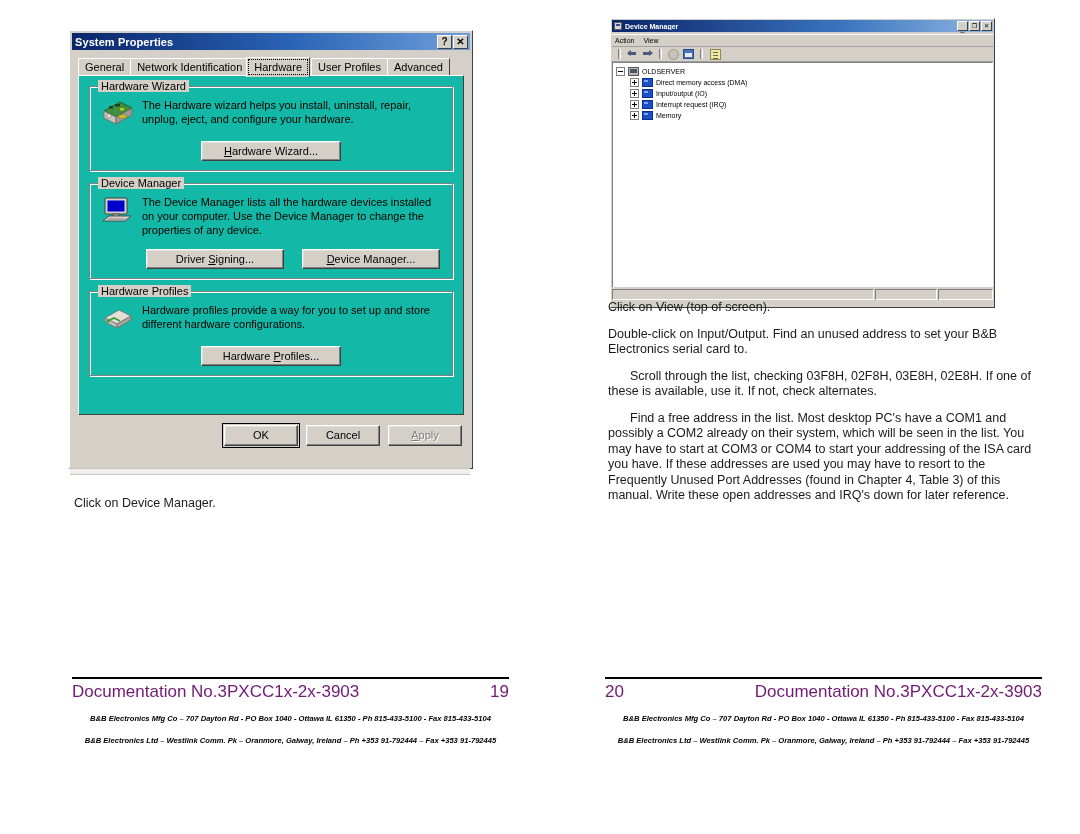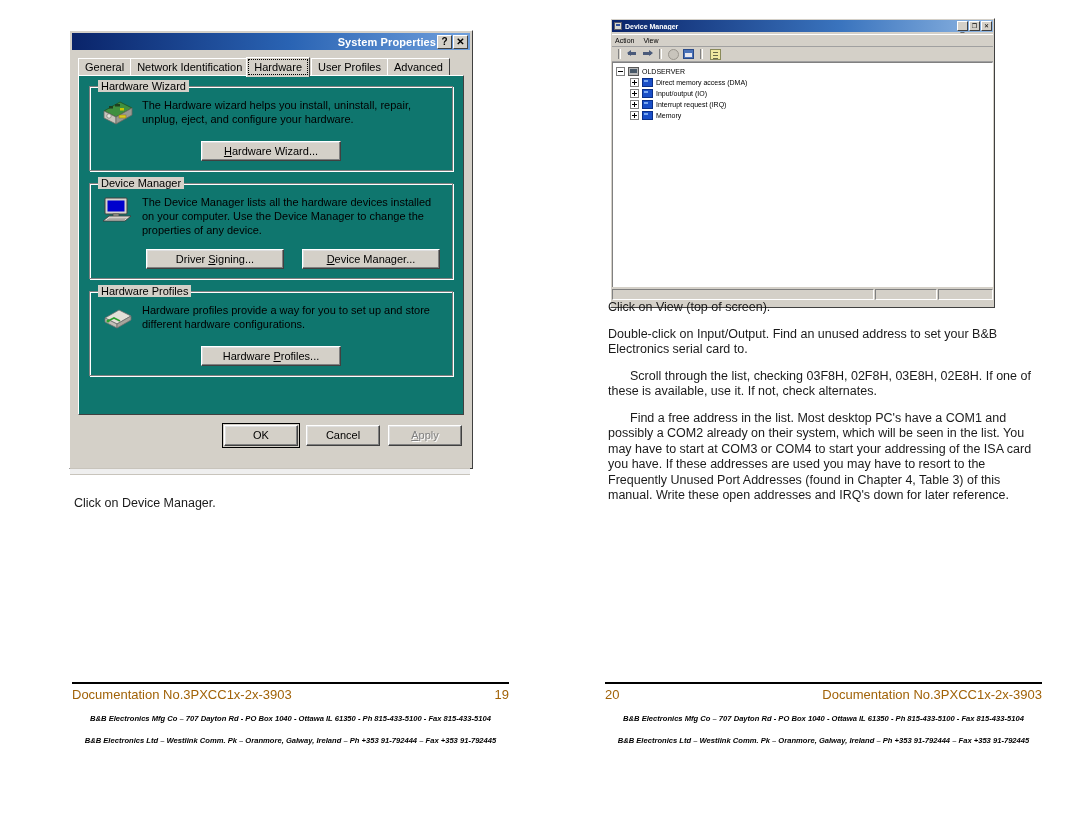--- a/index.html
+++ b/index.html
@@ -48,21 +48,20 @@
     box-sizing: border-box;
   }
   .titlebar .tb-title {
     color: #ffffff;
     font-weight: bold;
     font-size: 11px;
     letter-spacing: 0.1px;
     flex: 1;
     white-space: nowrap;
     overflow: hidden;
-    text-align: right;
   }
   .tb-btn {
     width: 15px;
     height: 14px;
     margin-left: 1px;
     background: #d4d0c8;
     border-top: 1px solid #ffffff;
     border-left: 1px solid #ffffff;
     border-right: 1px solid #404040;
     border-bottom: 1px solid #404040;
@@ -113,21 +112,21 @@
     outline-offset: -3px;
   }
 
   
   .tabbody {
     margin: 0 8px 0 8px;
     border-top: 1px solid #ffffff;
     border-left: 1px solid #ffffff;
     border-right: 1px solid #404040;
     border-bottom: 1px solid #404040;
-    background: #0f766e;
+    background: #14b8a6;
     padding: 10px 10px 10px 10px;
     position: relative;
     z-index: 1;
     box-sizing: border-box;
   }
 
   
   .groupbox {
     border: 1px solid #808080;
     border-top-color: #808080;
@@ -471,22 +470,22 @@
     bottom: 88px;
     width: 437px;
   }
   .footer .rule {
     border-top: 2px solid #000;
     margin-bottom: 3px;
   }
   .footer-main {
     display: flex;
     align-items: center;
-    font-size: 13px;
-    color: #a16207;
+    font-size: 17px;
+    color: #701a75;
   }
   .footer-main .fm-title { white-space: nowrap; }
   .footer-main .fm-spacer { flex: 1; }
   .footer-main .fm-page { white-space: nowrap; }
   .footer-sub {
     font-size: 7.6px;
     font-style: italic;
     font-weight: bold;
     line-height: 11px;
     text-align: center;

